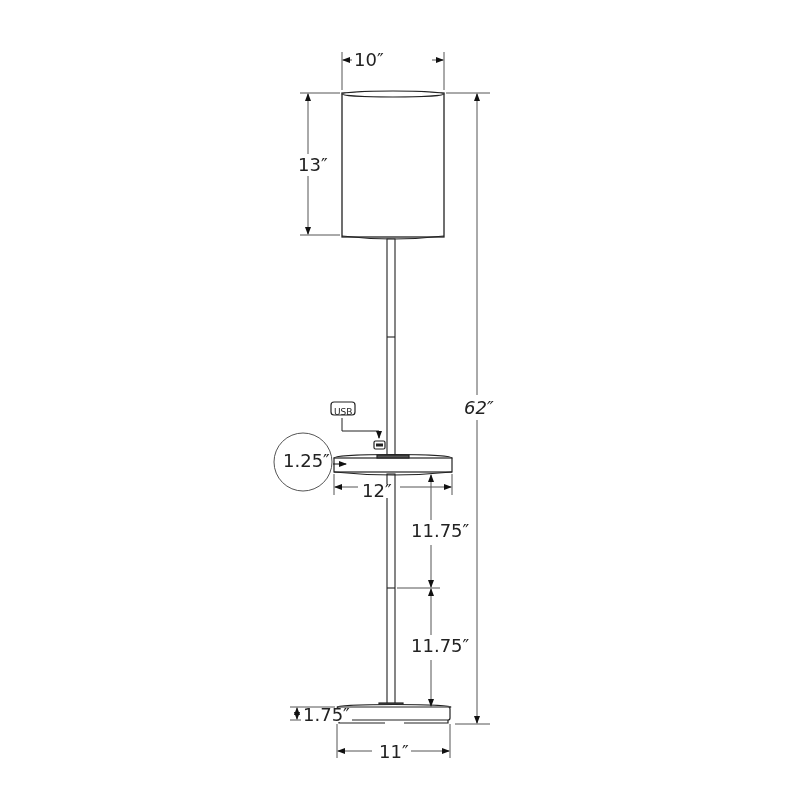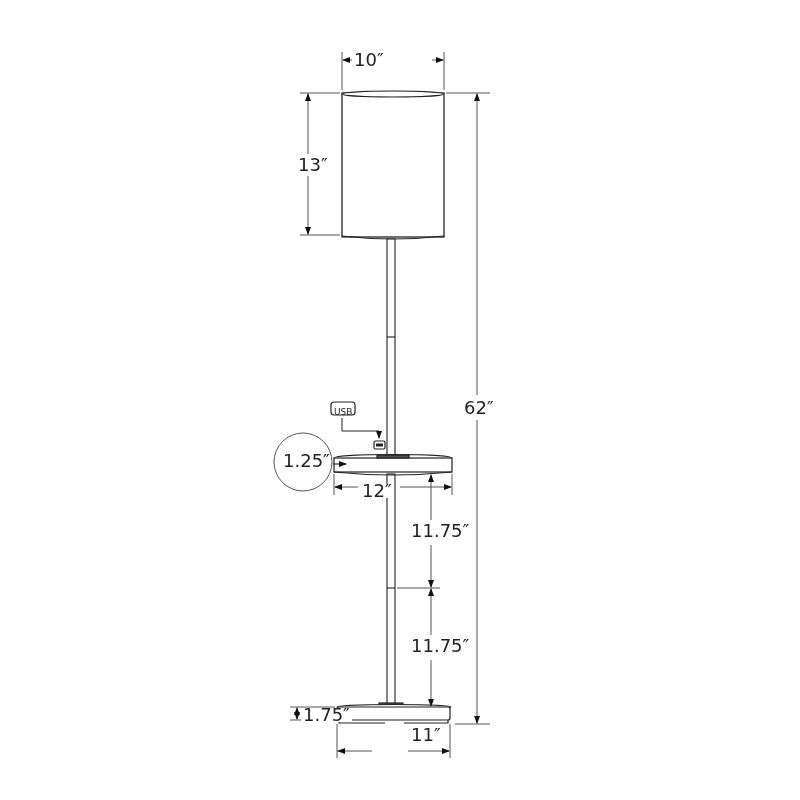--- a/index.html
+++ b/index.html
@@ -94,20 +94,20 @@
   </g>
 
   <g>
     <circle cx="303" cy="462" r="29" fill="#fff" stroke="#555" stroke-width="1"></circle>
     <path d="M333,464 L346,464" stroke="#111" stroke-width="1" marker-end="url(#ah)"></path>
   </g>
 </svg>
 
 <div class="lbl" style="left:352px;top:53px;">10″</div>
 <div class="lbl" style="left:296px;top:158px;">13″</div>
-<div class="lbl" style="left:462px;top:401px;">62″</div>
+<div class="lbl" style="left:462px;top:401px;font-style:italic;">62″</div>
 <div class="lbl" style="left:331px;top:403px;font-size:9px;line-height:11px;padding:4px 3px;background:transparent;">USB</div>
 <div class="lbl" style="left:281px;top:454px;background:transparent;">1.25″</div>
 <div class="lbl" style="left:360px;top:484px;">12″</div>
 <div class="lbl" style="left:409px;top:524px;">11.75″</div>
 <div class="lbl" style="left:409px;top:639px;">11.75″</div>
 <div class="lbl" style="left:301px;top:708px;text-align:center;">1.75″</div>
-<div class="lbl" style="left:377px;top:728px;margin-left:32px;">11″</div>
+<div class="lbl" style="left:377px;top:745px;">11″</div>
 
 </body></html>

